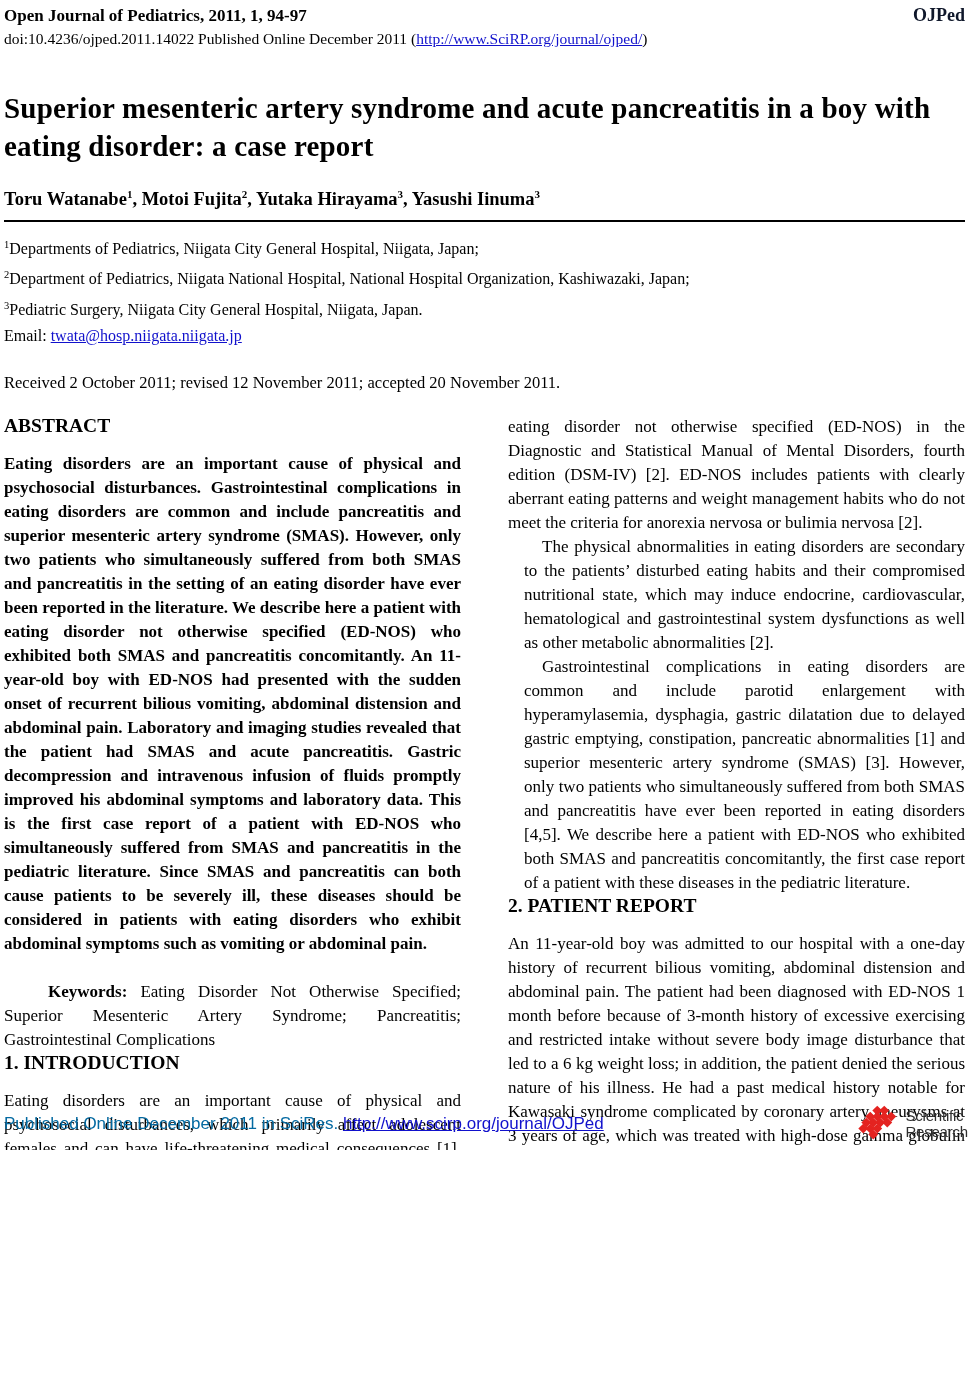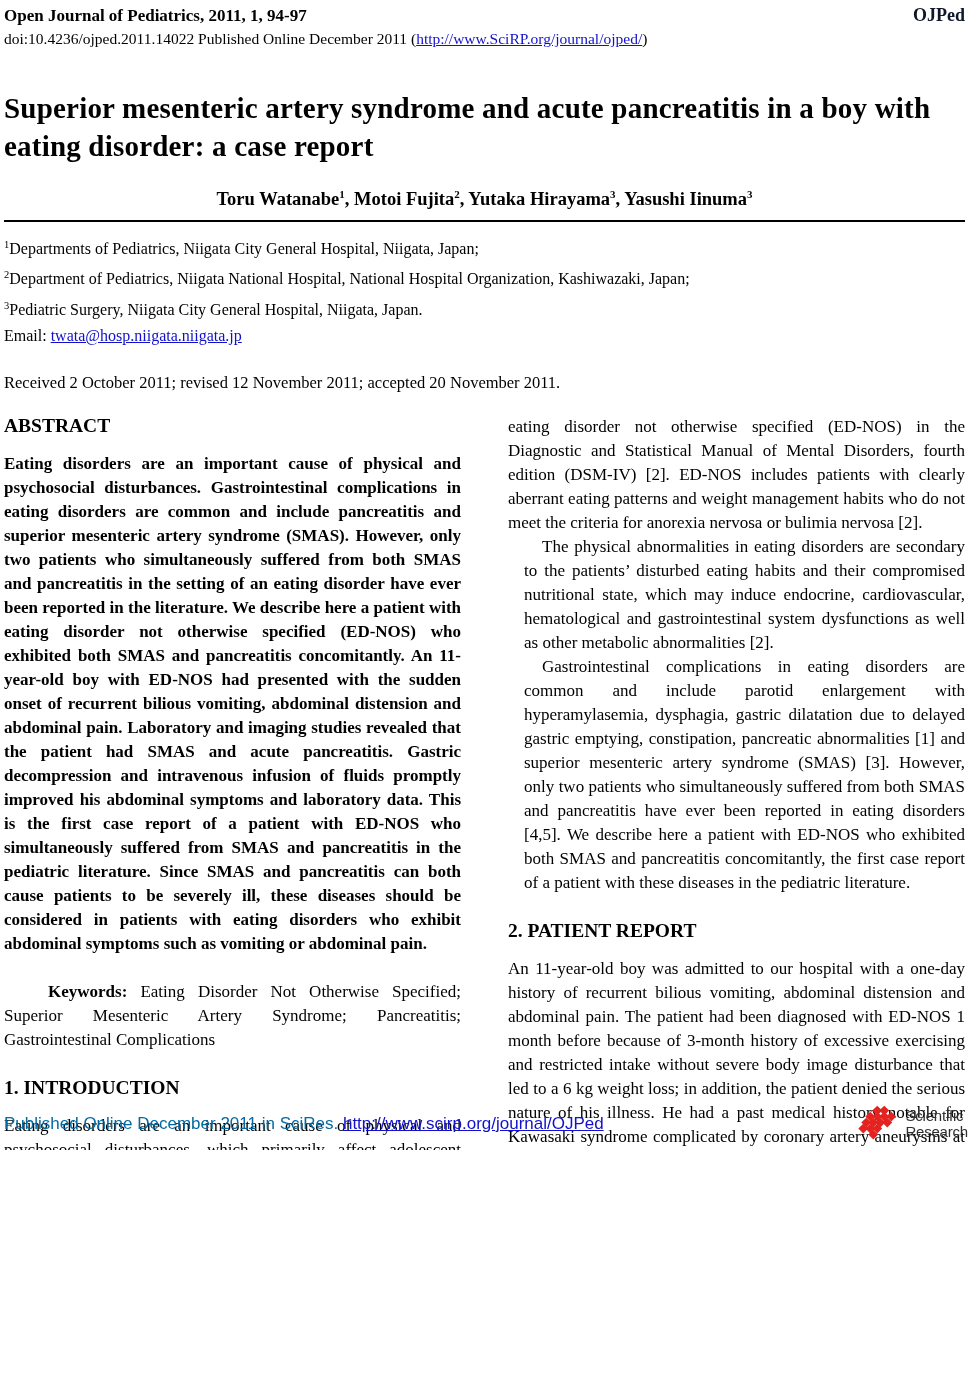--- a/index.html
+++ b/index.html
@@ -25,32 +25,32 @@
   a.link { color: #1111cc; text-decoration: underline; cursor: pointer; }
   
   .paper-title {
     margin-top: 40px;
     font-size: 29px; font-weight: bold;
     line-height: 1.33;
     letter-spacing: 0.2px;
   }
   .authors {
     margin-top: 22px;
-    font-size: 18.5px; font-weight: bold; text-align: center;
+    font-size: 18.5px; font-weight: bold;
   }
   .authors sup { font-size: 11px; font-weight: bold; }
   .rule { border: none; border-top: 2px solid #000; margin-top: 10px; }
   .affils { margin-top: 10px; font-size: 16px; line-height: 26px; }
   .affils sup { font-size: 10.5px; }
   .received { margin-top: 24px; font-size: 16.5px; }
   
   .cols { display: flex; gap: 47px; margin-top: 22px; }
   .col { flex: 0 0 457px; width: 457px; }
   .sec-heading { font-size: 19.5px; font-weight: bold; margin: 0 0 15px 0; }
-  .sec-heading.later { margin-top: 25px; }
+  .sec-heading.later { }
   .para {
     font-size: 17px; line-height: 24px;
     text-align: justify;
   }
   .para.bold { font-weight: bold; }
   .para + .para { margin-top: 24px; }
   .para.flow + .para.flow { margin-top: 0; margin-left: 16px; }
   .indent { text-indent: 18px; }
   .kw-label { font-weight: bold; margin-left: 44px; }
   

